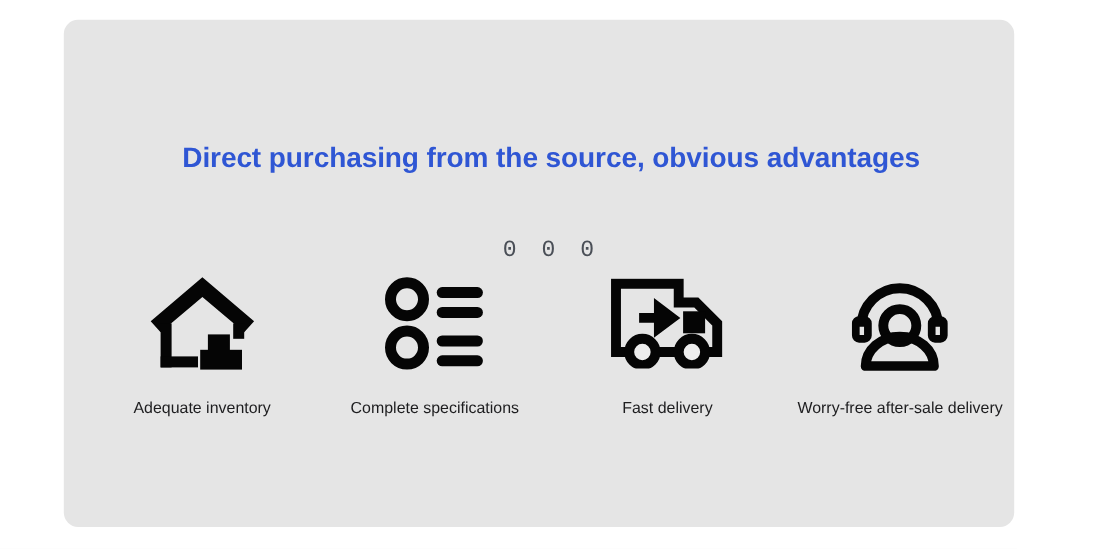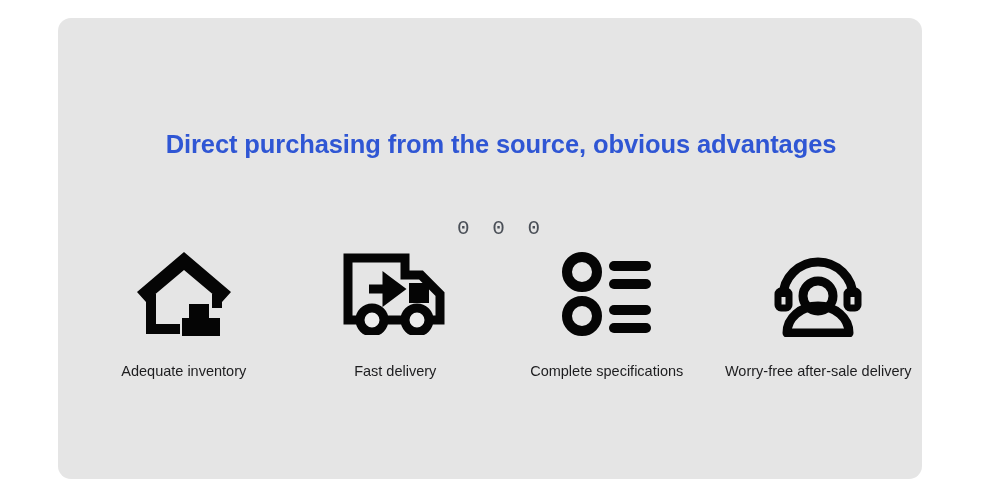--- a/index.html
+++ b/index.html
@@ -121,43 +121,43 @@
             <rect x="78" y="46" width="10" height="14" fill="#050505"></rect>
             <rect x="55" y="56" width="20" height="16" fill="#050505"></rect>
             <rect x="48" y="70" width="38" height="18" fill="#050505"></rect>
           </svg>
         </div>
         <div class="feature-label">Adequate inventory</div>
       </div>
 
       <div class="feature-item">
         <div class="feature-icon">
-          <svg width="104" height="82" viewBox="0 0 104 82" fill="none" xmlns="http://www.w3.org/2000/svg">
-            <path d="M5 5 H62 V22 H78 L97 41 V67 H5 Z" stroke="#050505" stroke-width="9" stroke-linejoin="miter" fill="none"></path>
-            <rect x="66" y="30" width="20" height="20" fill="#050505"></rect>
-            <path d="M26 36 H50 M44 27 L56 36 L44 45 Z" stroke="#050505" stroke-width="9" fill="#050505" stroke-linejoin="miter"></path>
-            <circle cx="29" cy="67" r="12" fill="#ededed" stroke="#050505" stroke-width="9"></circle>
-            <circle cx="74" cy="67" r="12" fill="#ededed" stroke="#050505" stroke-width="9"></circle>
-          </svg>
-        </div>
-        <div class="feature-label">Fast delivery</div>
-      </div>
-
-      <div class="feature-item">
-        <div class="feature-icon">
           <svg width="92" height="92" viewBox="0 0 92 92" fill="none" xmlns="http://www.w3.org/2000/svg">
             <circle cx="21" cy="24" r="15" stroke="#050505" stroke-width="10"></circle>
             <circle cx="21" cy="68" r="15" stroke="#050505" stroke-width="10"></circle>
             <rect x="48" y="13" width="42" height="10" rx="5" fill="#050505"></rect>
             <rect x="48" y="31" width="42" height="10" rx="5" fill="#050505"></rect>
             <rect x="48" y="57" width="42" height="10" rx="5" fill="#050505"></rect>
             <rect x="48" y="75" width="42" height="10" rx="5" fill="#050505"></rect>
           </svg>
         </div>
         <div class="feature-label">Complete specifications</div>
+      </div>
+
+      <div class="feature-item">
+        <div class="feature-icon">
+          <svg width="104" height="82" viewBox="0 0 104 82" fill="none" xmlns="http://www.w3.org/2000/svg">
+            <path d="M5 5 H62 V22 H78 L97 41 V67 H5 Z" stroke="#050505" stroke-width="9" stroke-linejoin="miter" fill="none"></path>
+            <rect x="66" y="30" width="20" height="20" fill="#050505"></rect>
+            <path d="M26 36 H50 M44 27 L56 36 L44 45 Z" stroke="#050505" stroke-width="9" fill="#050505" stroke-linejoin="miter"></path>
+            <circle cx="29" cy="67" r="12" fill="#ededed" stroke="#050505" stroke-width="9"></circle>
+            <circle cx="74" cy="67" r="12" fill="#ededed" stroke="#050505" stroke-width="9"></circle>
+          </svg>
+        </div>
+        <div class="feature-label">Fast delivery</div>
       </div>
 
       <div class="feature-item">
         <div class="feature-icon">
           <svg width="98" height="86" viewBox="0 0 98 86" fill="none" xmlns="http://www.w3.org/2000/svg">
             <path d="M14 46 A35 35 0 0 1 84 46" stroke="#050505" stroke-width="9" fill="none" stroke-linecap="butt"></path>
             <rect x="9" y="40" width="11" height="17" rx="3" stroke="#050505" stroke-width="7" fill="none"></rect>
             <rect x="78" y="40" width="11" height="17" rx="3" stroke="#050505" stroke-width="7" fill="none"></rect>
             <circle cx="49" cy="45" r="15" stroke="#050505" stroke-width="9" fill="none"></circle>
             <path d="M18 82 A31 27 0 0 1 80 82 Z" stroke="#050505" stroke-width="9" fill="none" stroke-linejoin="round"></path>

